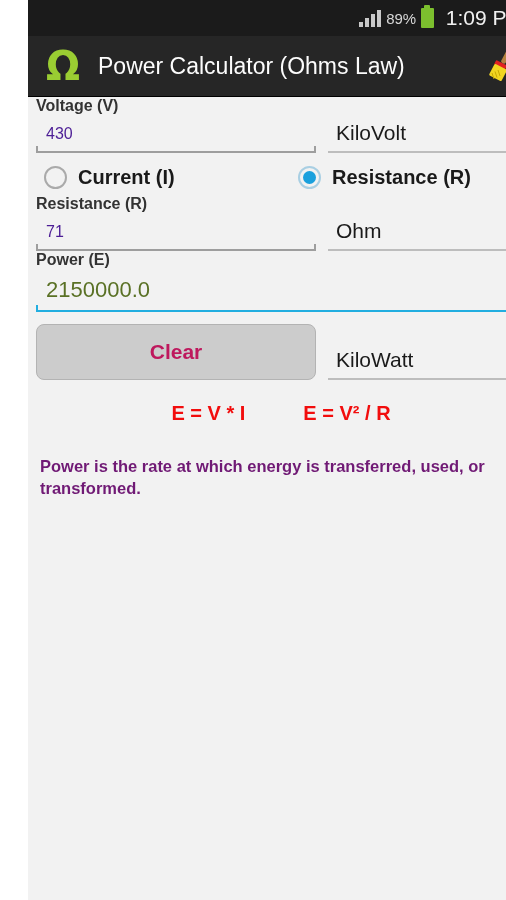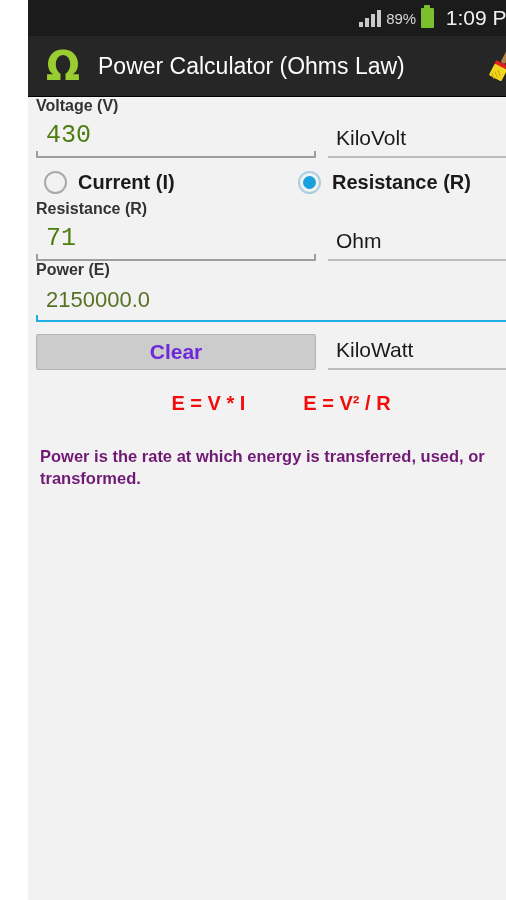--- a/index.html
+++ b/index.html
@@ -131,27 +131,26 @@
   .row {
     display: flex;
     align-items: flex-end;
     gap: 12px;
   }
   .edit-wrap {
     flex: 0 0 280px;
     position: relative;
   }
   .edit-text {
-    font-size: 25px;
-    color: #4d7c0f;
+    font-size: 16px;
+    color: #4c1d95;
     padding: 4px 0 6px 10px;
     min-height: 30px;
     box-sizing: border-box;
     background: transparent;
-    font-family: Liberation Mono, monospace;
   }
   .underline {
     height: 2px;
     background: #9e9e9e;
     position: relative;
   }
   .underline::before, .underline::after {
     content: "";
     position: absolute;
     bottom: 0;
@@ -261,27 +260,27 @@
 
   
   .button-row {
     display: flex;
     align-items: flex-end;
     gap: 12px;
     margin-top: 12px;
   }
   .clear-button {
     flex: 0 0 280px;
-    height: 36px;
+    height: 56px;
     background: #cccccc;
     border: 1px solid #b3b3b3;
-    border-radius: 2px;
+    border-radius: 8px;
     font-size: 21px;
     font-weight: bold;
-    color: #6d28d9;
+    color: #be185d;
     display: flex;
     align-items: center;
     justify-content: center;
     box-sizing: border-box;
     font-family: "Liberation Sans", sans-serif;
   }
 
   
   .formula-row {
     display: flex;

